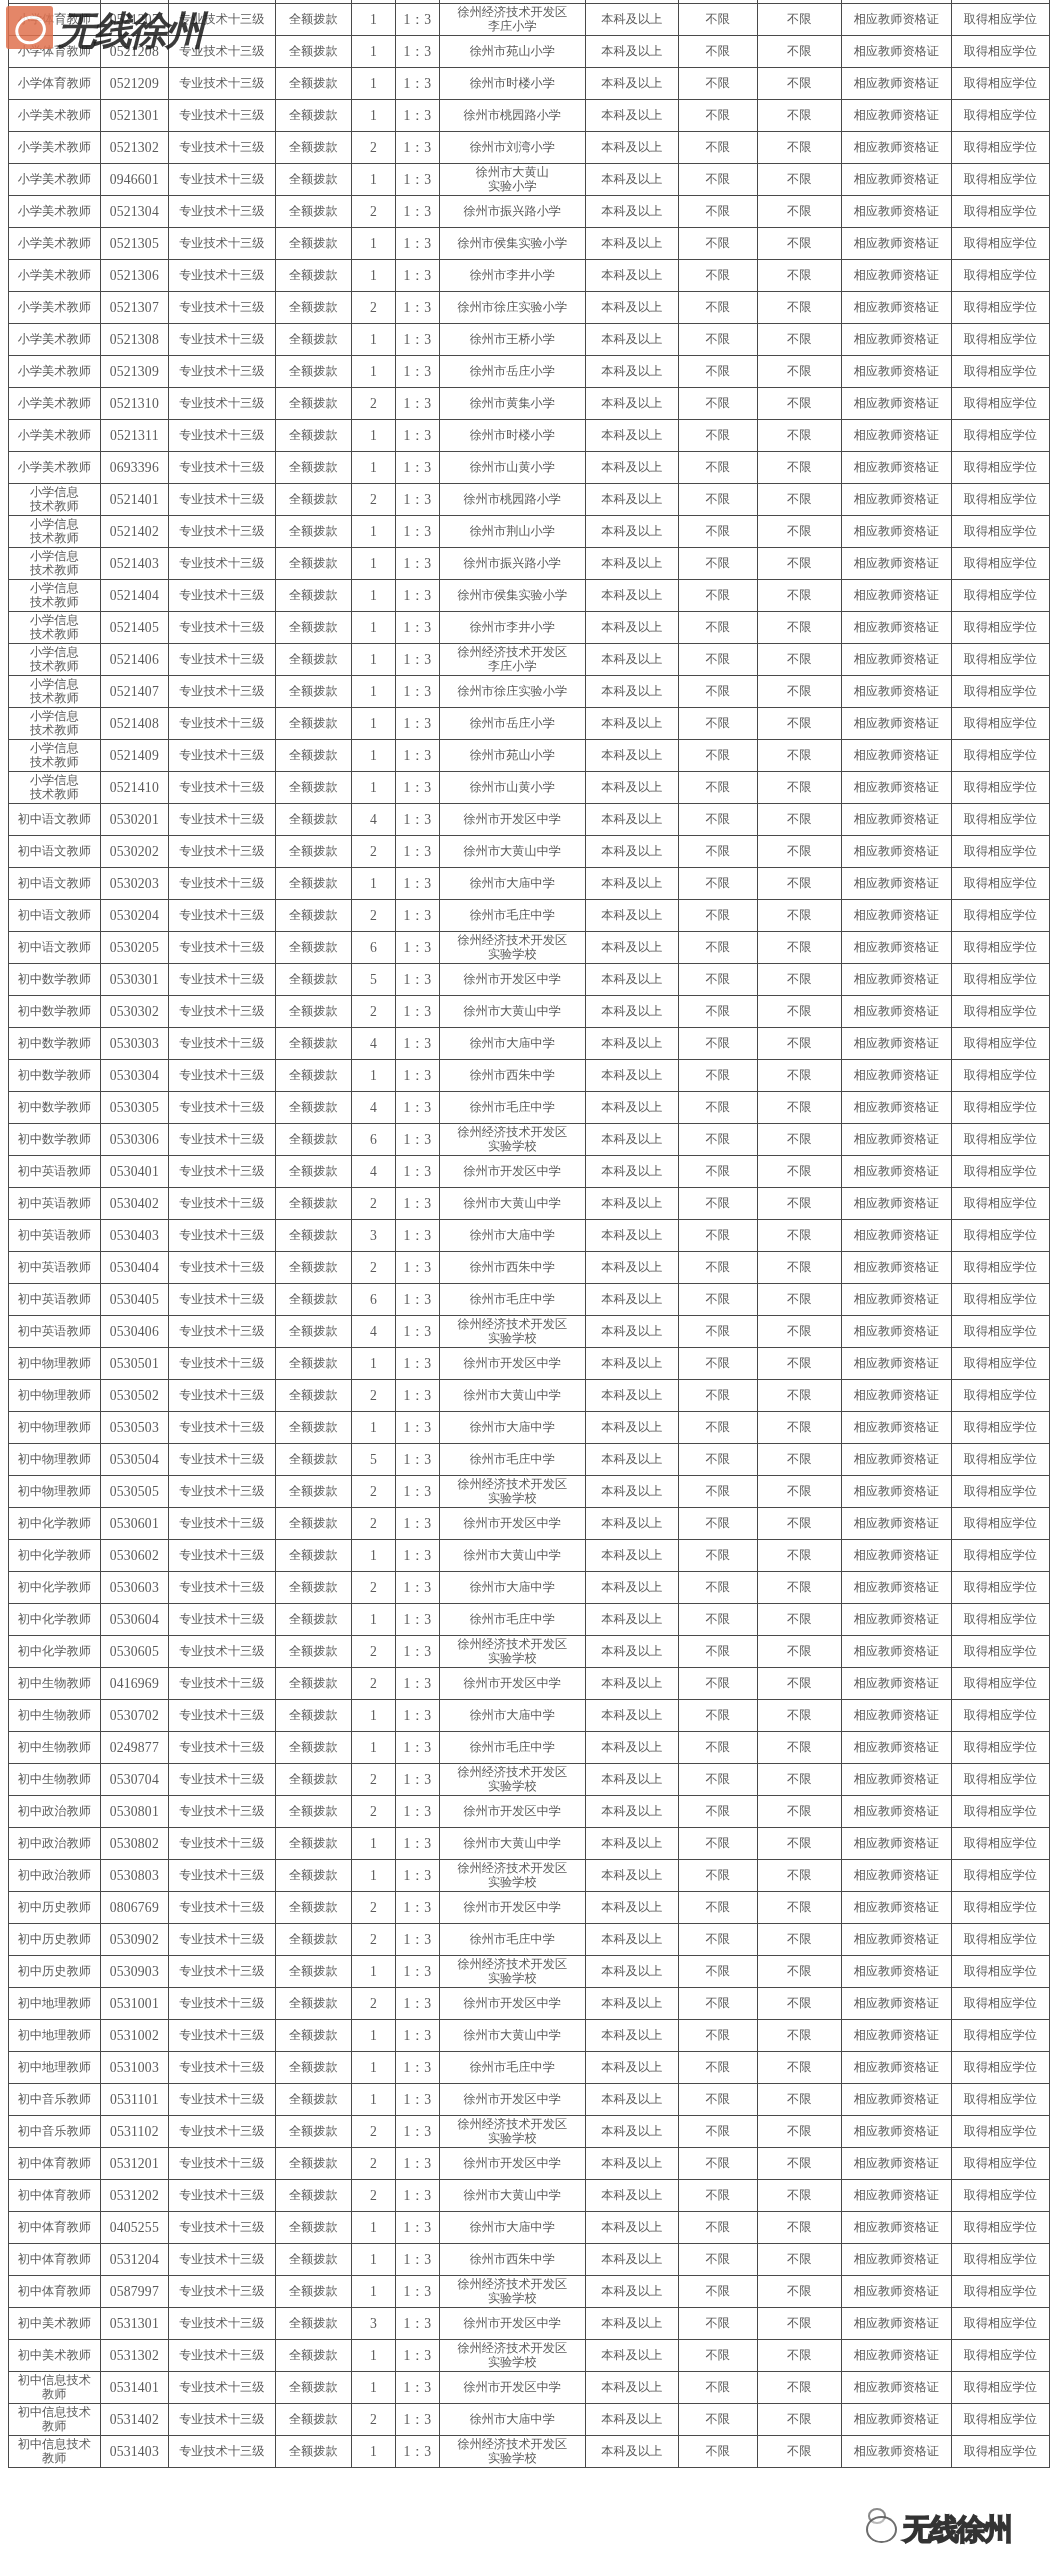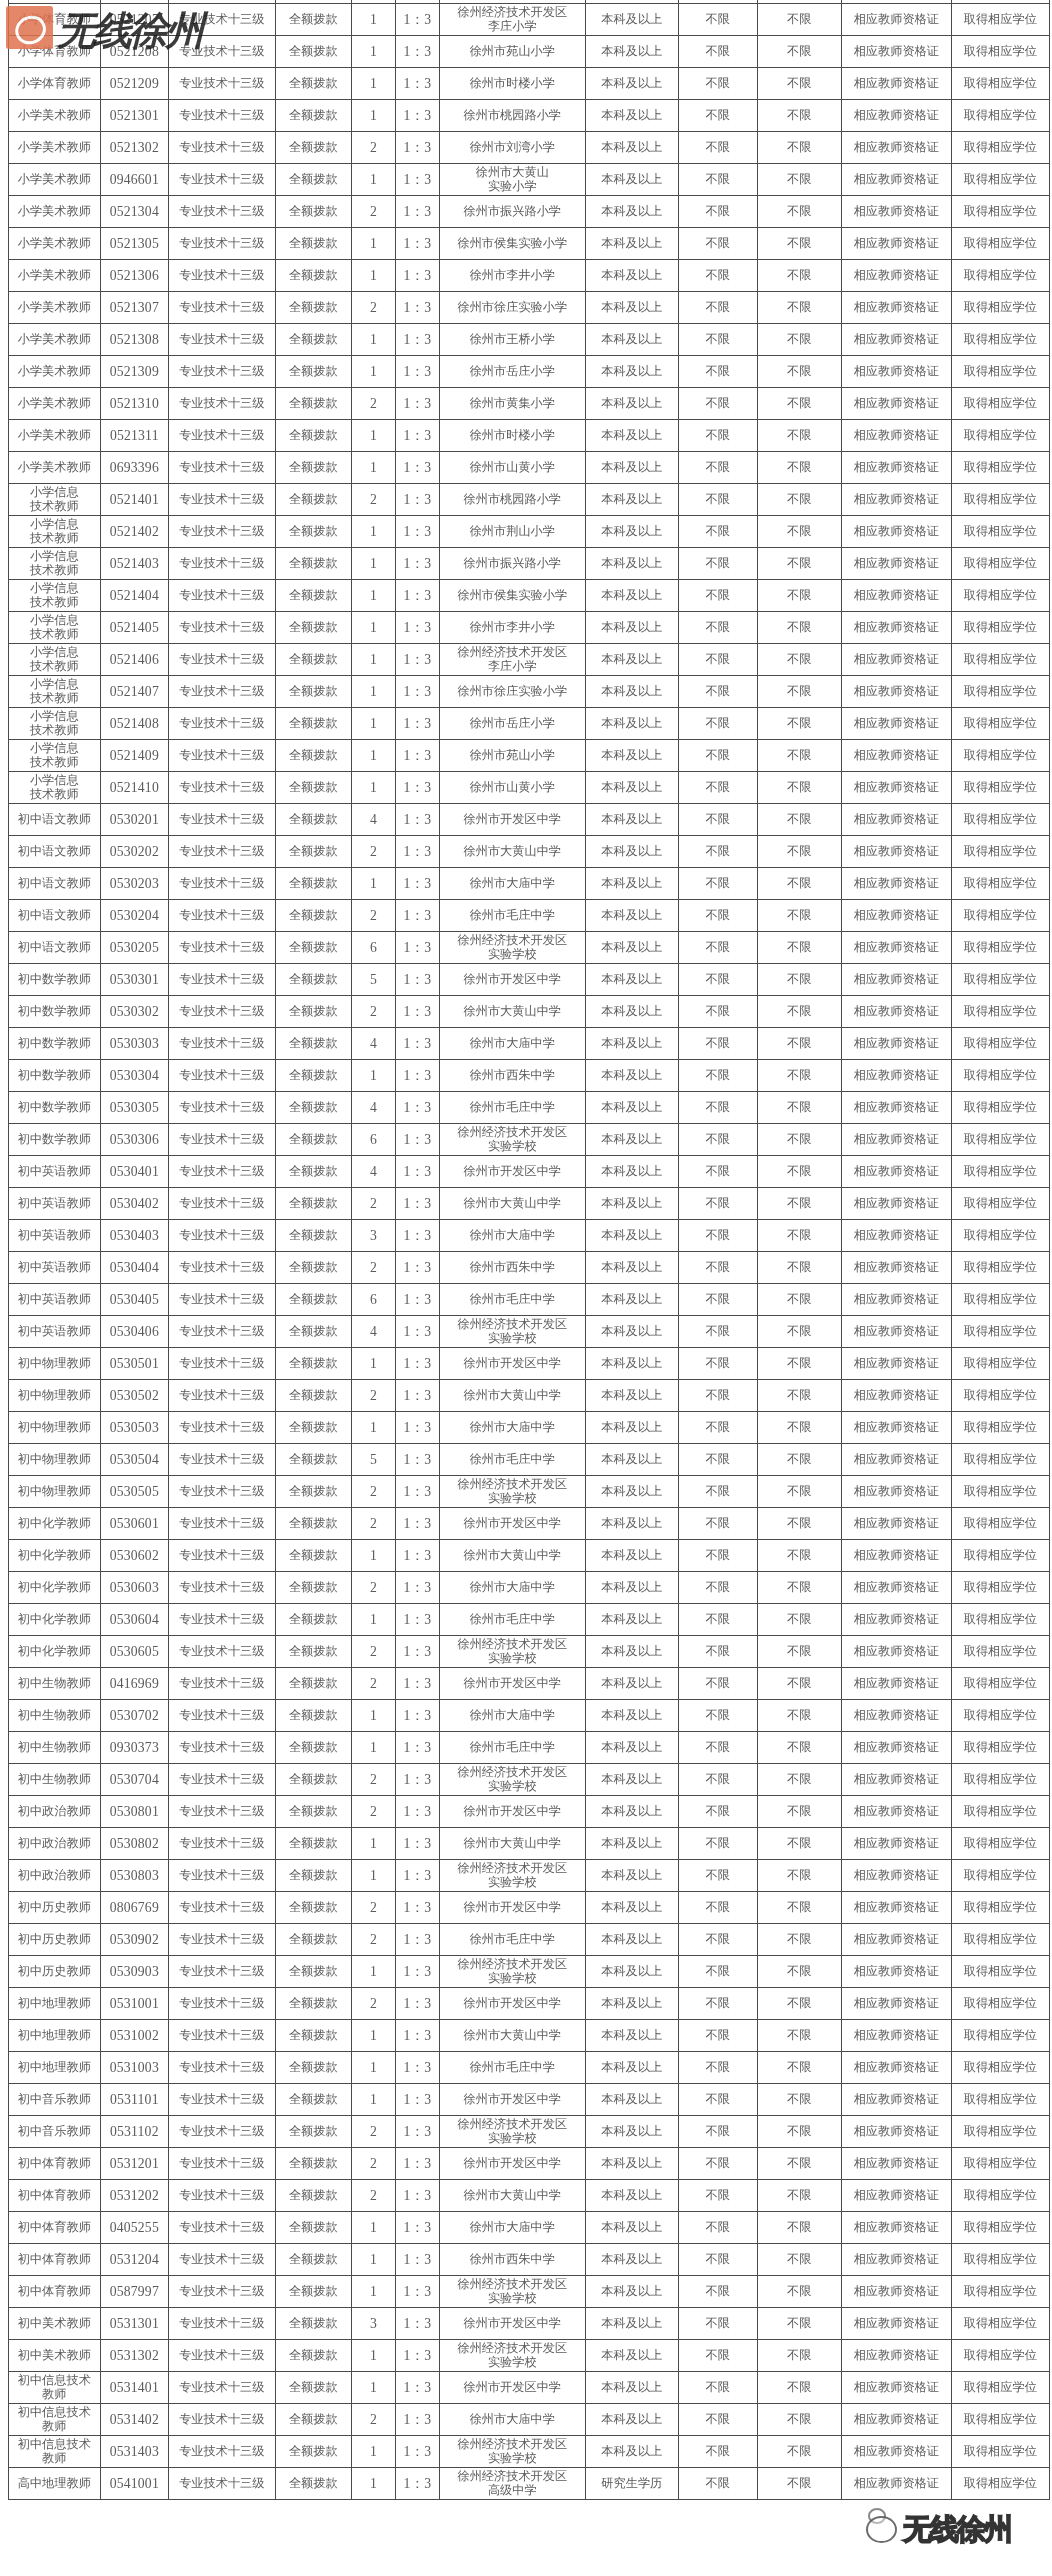--- a/index.html
+++ b/index.html
@@ -828,21 +828,21 @@
           <td class="num">1：3</td>
           <td>徐州市大庙中学</td>
           <td>本科及以上</td>
           <td>不限</td>
           <td>不限</td>
           <td>相应教师资格证</td>
           <td>取得相应学位</td>
         </tr>
         <tr>
           <td>初中生物教师</td>
-          <td class="code">0930373</td>
+          <td class="code">0249877</td>
           <td>专业技术十三级</td>
           <td>全额拨款</td>
           <td class="num">1</td>
           <td class="num">1：3</td>
           <td>徐州市毛庄中学</td>
           <td>本科及以上</td>
           <td>不限</td>
           <td>不限</td>
           <td>相应教师资格证</td>
           <td>取得相应学位</td>
@@ -1153,35 +1153,20 @@
           <td>初中信息技术
 教师</td>
           <td class="code">0531403</td>
           <td>专业技术十三级</td>
           <td>全额拨款</td>
           <td class="num">1</td>
           <td class="num">1：3</td>
           <td>徐州经济技术开发区
 实验学校</td>
           <td>本科及以上</td>
-          <td>不限</td>
-          <td>不限</td>
-          <td>相应教师资格证</td>
-          <td>取得相应学位</td>
-        </tr>
-        <tr>
-          <td>高中地理教师</td>
-          <td class="code">0541001</td>
-          <td>专业技术十三级</td>
-          <td>全额拨款</td>
-          <td class="num">1</td>
-          <td class="num">1：3</td>
-          <td>徐州经济技术开发区
-高级中学</td>
-          <td>研究生学历</td>
           <td>不限</td>
           <td>不限</td>
           <td>相应教师资格证</td>
           <td>取得相应学位</td>
         </tr>
       </tbody>
   </table>
 </div>
 
 <div class="wm-top">

